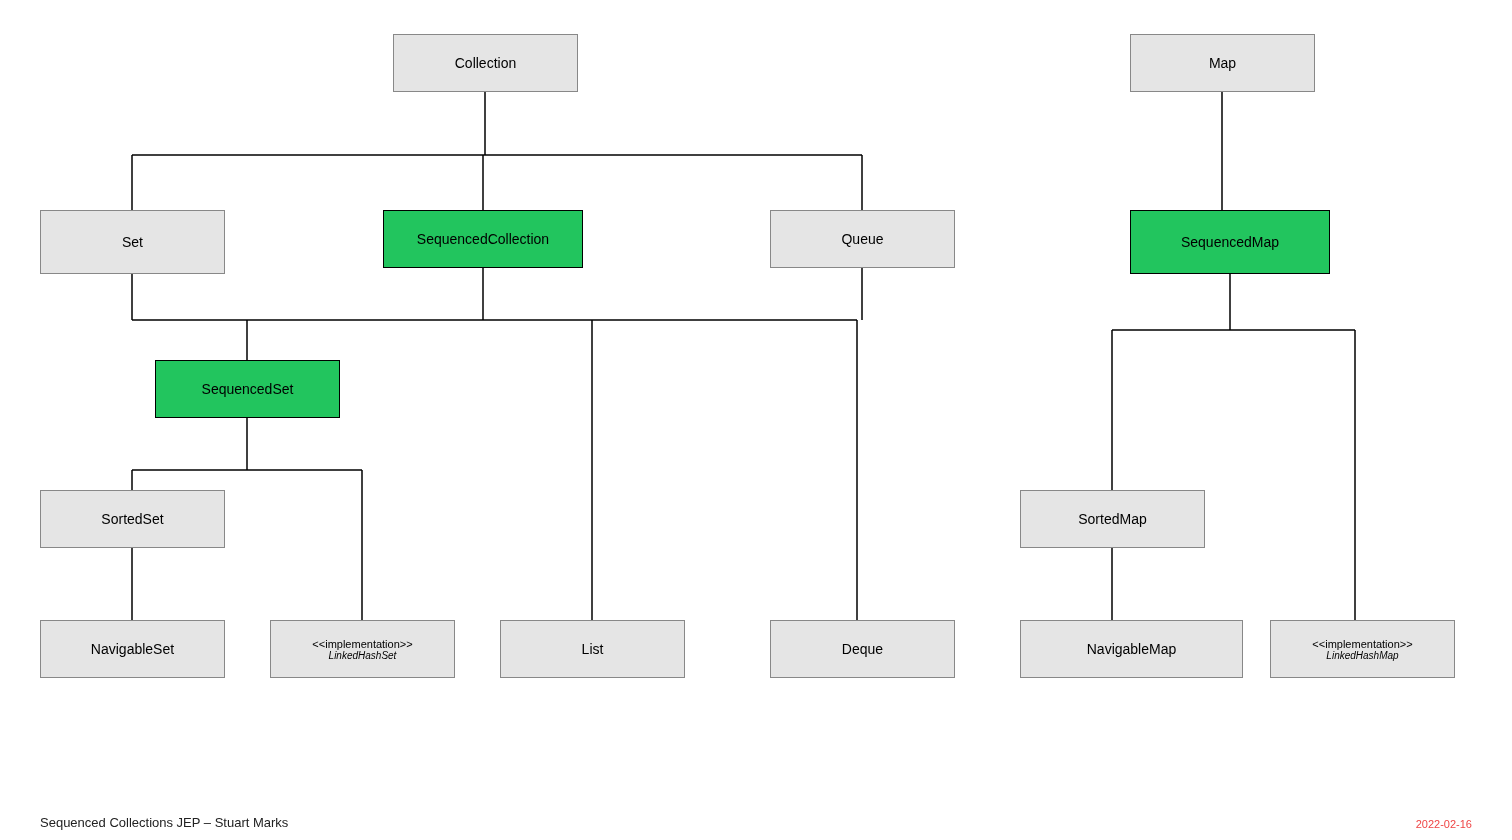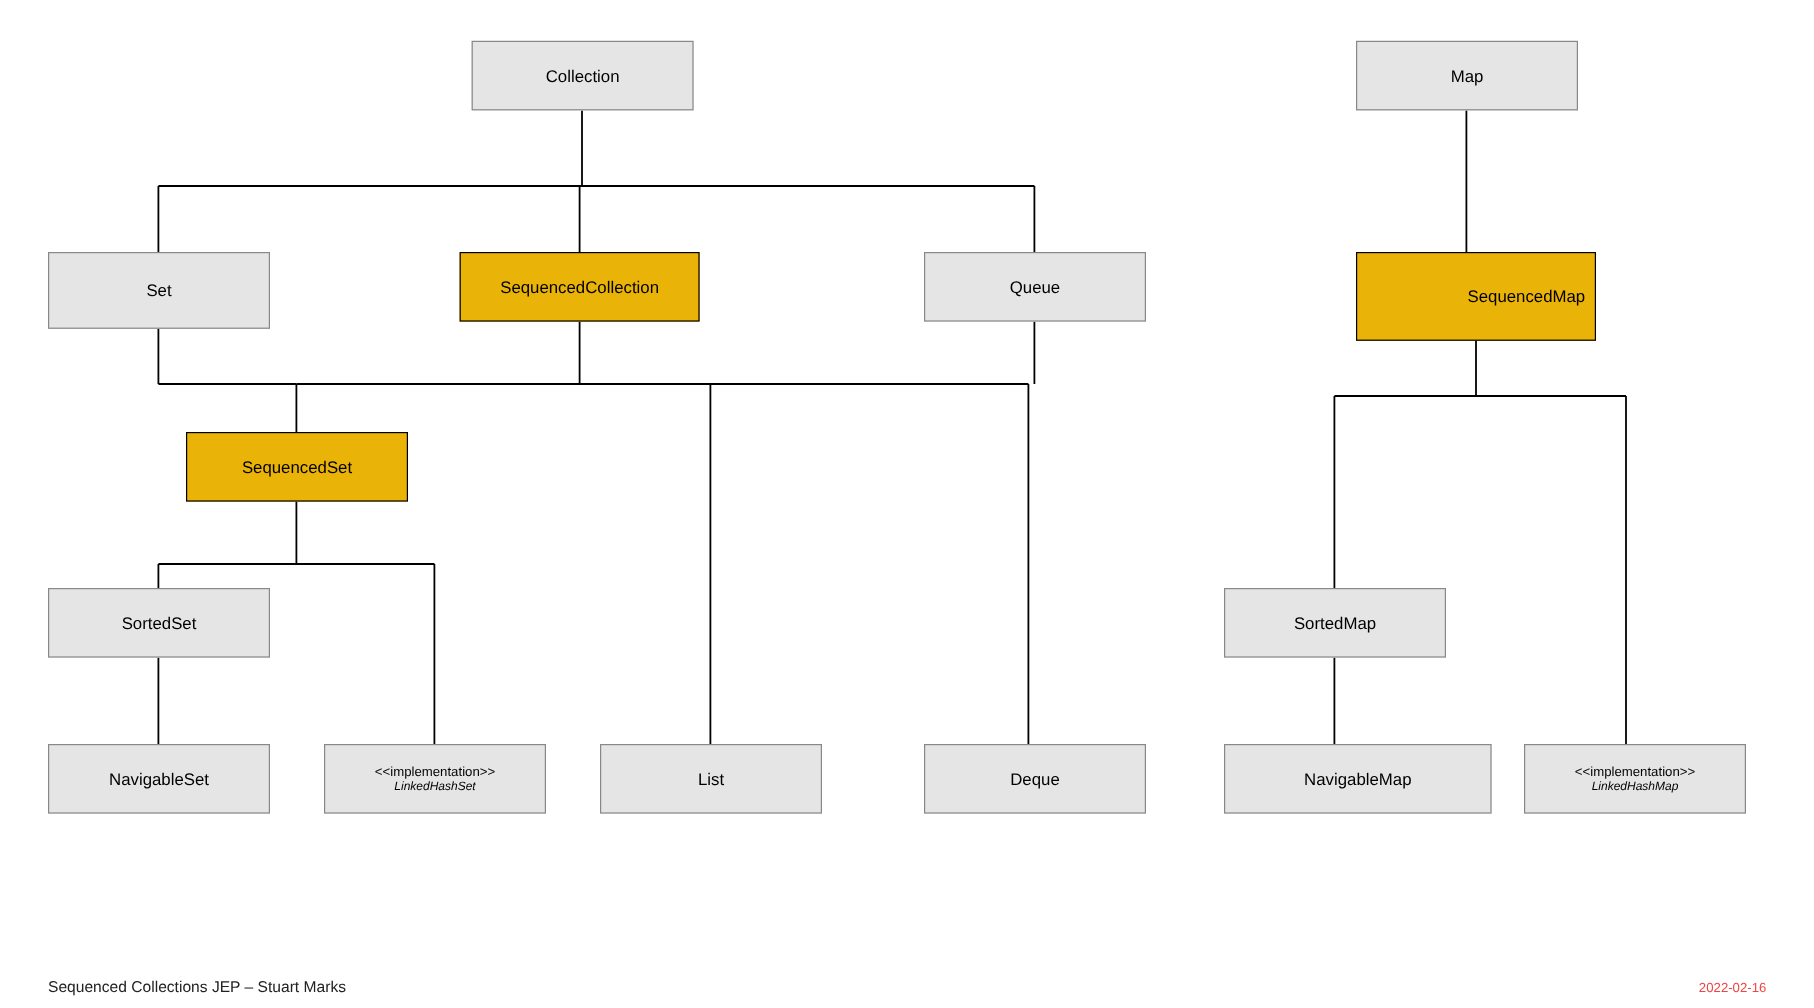--- a/index.html
+++ b/index.html
@@ -25,21 +25,21 @@
       display: flex;
       align-items: center;
       justify-content: center;
       text-align: center;
       background: #e5e5e5;
       font-size: 14px;
       padding: 4px 8px;
     }
 
     .node.green {
-      background: #eab308;
+      background: #22c55e;
       border-color: #000;
     }
 
     .node.italic-content span {
       font-style: italic;
       font-size: 10px;
     }
     .node.italic-content .label-top {
       font-style: normal;
       font-size: 11px;
@@ -128,21 +128,21 @@
   </div>
 
   <div class="node green" style="left:383px; top:210px; width:200px; height:58px;">
     <span>SequencedCollection</span>
   </div>
 
   <div class="node" style="left:770px; top:210px; width:185px; height:58px;">
     <span>Queue</span>
   </div>
 
-  <div class="node green" style="left:1130px; top:210px; width:200px; height:74px;justify-content:flex-end;">
+  <div class="node green" style="left:1130px; top:210px; width:200px; height:64px;">
     <span>SequencedMap</span>
   </div>
 
   <div class="node green" style="left:155px; top:360px; width:185px; height:58px;">
     <span>SequencedSet</span>
   </div>
 
   <div class="node" style="left:40px; top:490px; width:185px; height:58px;">
     <span>SortedSet</span>
   </div>

